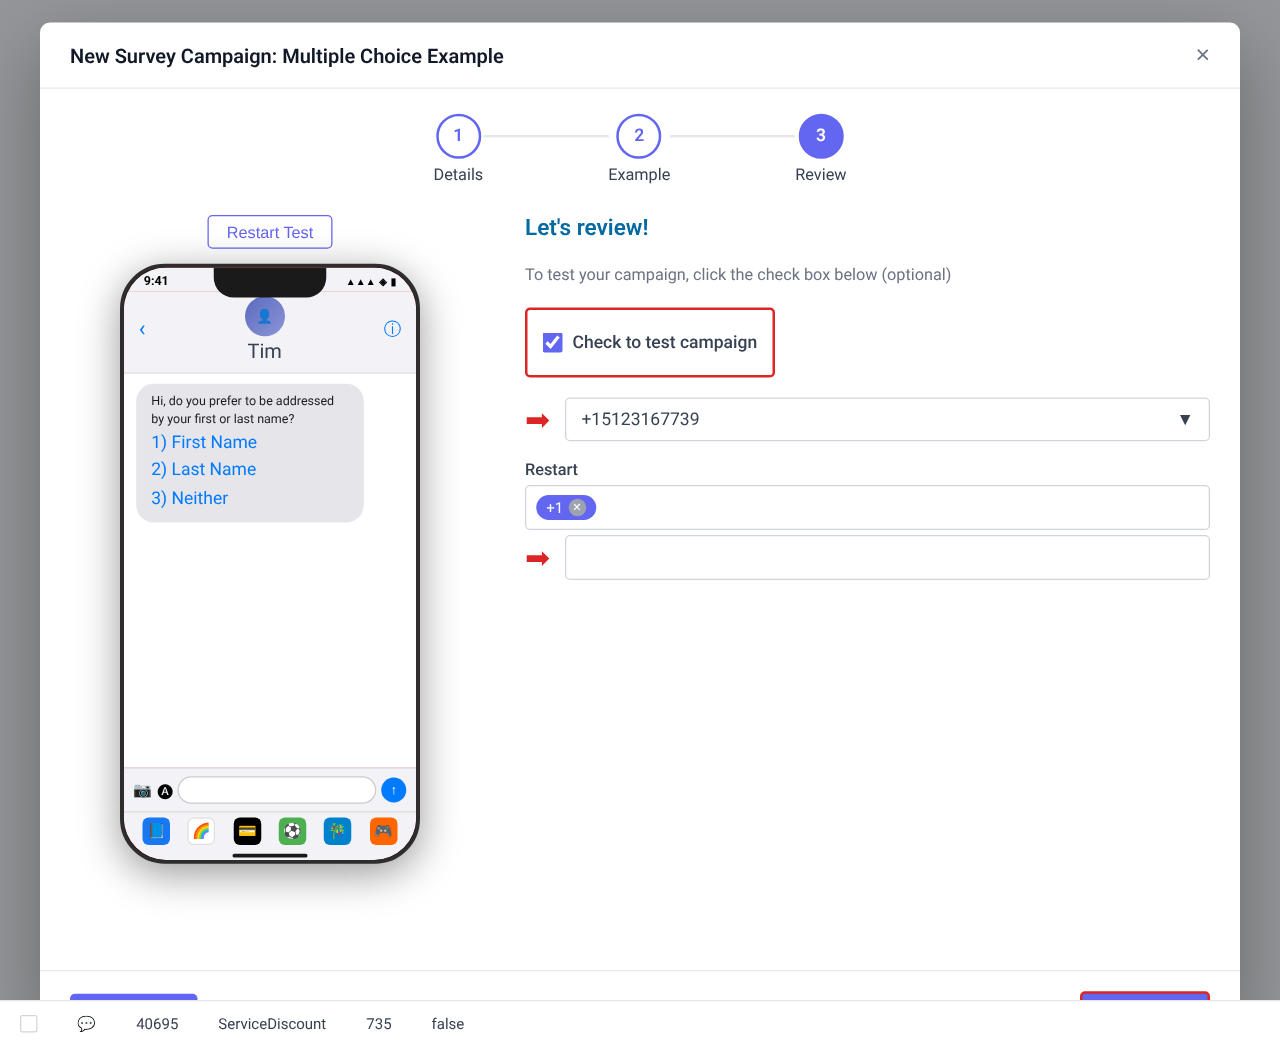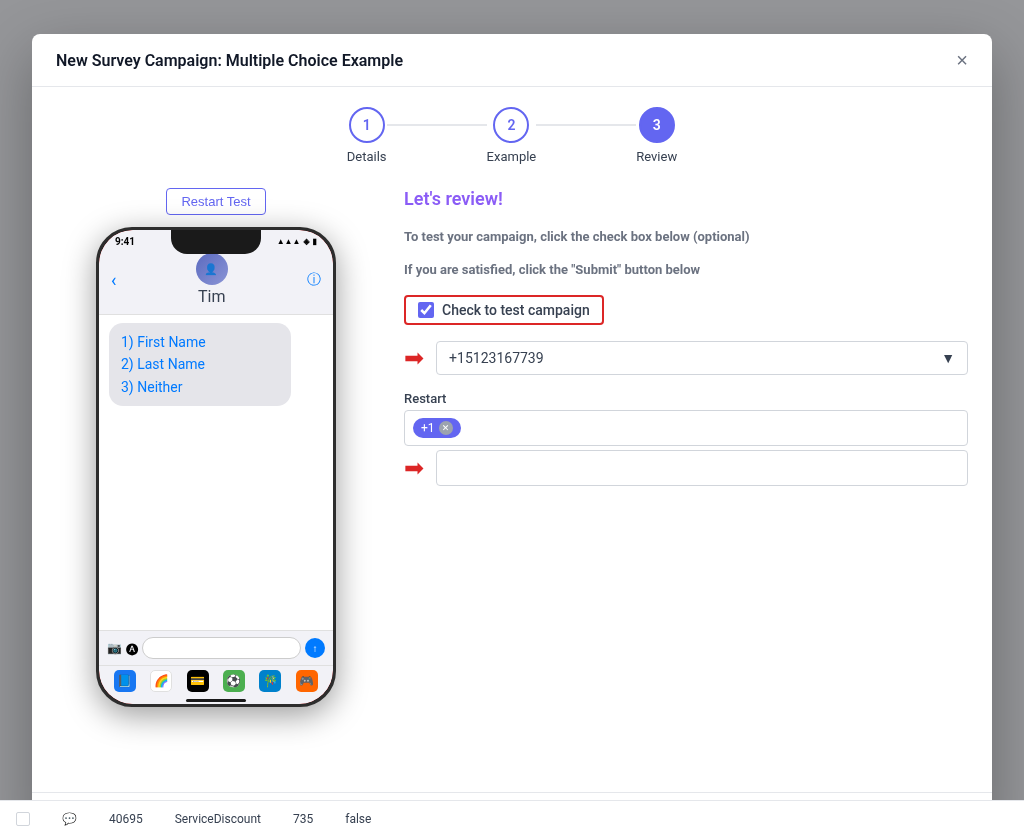--- a/index.html
+++ b/index.html
@@ -21,21 +21,20 @@
     .modal {
       background: #fff;
       border-radius: 8px;
       width: 960px;
       max-height: 800px;
       position: absolute;
       top: 18px;
       left: 32px;
       right: 32px;
       box-shadow: 0 20px 60px rgba(0,0,0,0.3);
-      margin-top: 16px;
     }
 
     .modal-header {
       display: flex;
       align-items: center;
       justify-content: space-between;
       padding: 16px 24px;
       border-bottom: 1px solid #e5e7eb;
     }
 
@@ -78,21 +77,21 @@
     }
 
     .step-label {
       font-size: 13px;
       color: #374151;
     }
 
     .modal-body {
       display: flex;
       padding: 16px 24px 20px;
-      gap: 28px;
+      gap: 44px;
       min-height: 620px;
     }
 
     
     .phone-section {
       display: flex;
       flex-direction: column;
       align-items: center;
       gap: 12px;
       flex: 0 0 320px;
@@ -267,38 +266,37 @@
     .review-section {
       flex: 1;
       display: flex;
       flex-direction: column;
       gap: 16px;
     }
 
     .review-title {
       font-size: 18px;
       font-weight: 600;
-      color: #8b5cf6;
+      color: #0369a1;
       margin-bottom: 4px;
     }
 
     .review-subtitle {
       font-size: 13px;
       color: #6b7280;
       margin-bottom: 2px;
-      font-weight: bold;
     }
 
     .check-campaign-row {
       display: flex;
       align-items: center;
       gap: 8px;
       border: 2px solid #dc2626;
       border-radius: 4px;
-      padding: 5px 12px;
+      padding: 18px 12px;
       width: fit-content;
       background: #fff;
     }
 
     .check-campaign-checkbox {
       width: 16px;
       height: 16px;
       accent-color: #6366f1;
     }
 
@@ -526,20 +524,21 @@
                 <div class="contact-avatar">
                   <span style="font-size:11px;">👤</span>
                 </div>
                 <span class="contact-name">Tim</span>
               </div>
               <span class="info-btn">ⓘ</span>
             </div>
 
             <div class="messages-area">
               <div class="message-bubble">
+                <span>Hi, do you prefer to be addressed by your first or last name?</span>
                 <div class="message-option">
                   1) First Name<br>2) Last Name<br>3) Neither
                 </div>
               </div>
             </div>
 
             <div class="phone-input-area">
               <span style="font-size:12px;">📷</span>
               <span style="font-size:12px;">🅐</span>
               <div class="phone-input-box"></div>
@@ -558,21 +557,20 @@
             <div class="phone-home-indicator">
               <div class="home-bar"></div>
             </div>
           </div>
         </div>
       </div>
 
       <div class="review-section">
         <h2 class="review-title">Let's review!</h2>
         <p class="review-subtitle">To test your campaign, click the check box below (optional)</p>
-        <p class="review-subtitle">If you are satisfied, click the "Submit" button below</p>
 
         <div class="check-campaign-row">
           <input type="checkbox" class="check-campaign-checkbox" checked="" style="">
           <label class="check-campaign-label">Check to test campaign</label>
         </div>
 
         <div class="field-group">
           <div class="field-row">
             <span class="arrow-indicator">➡</span>
             <div class="select-field">

